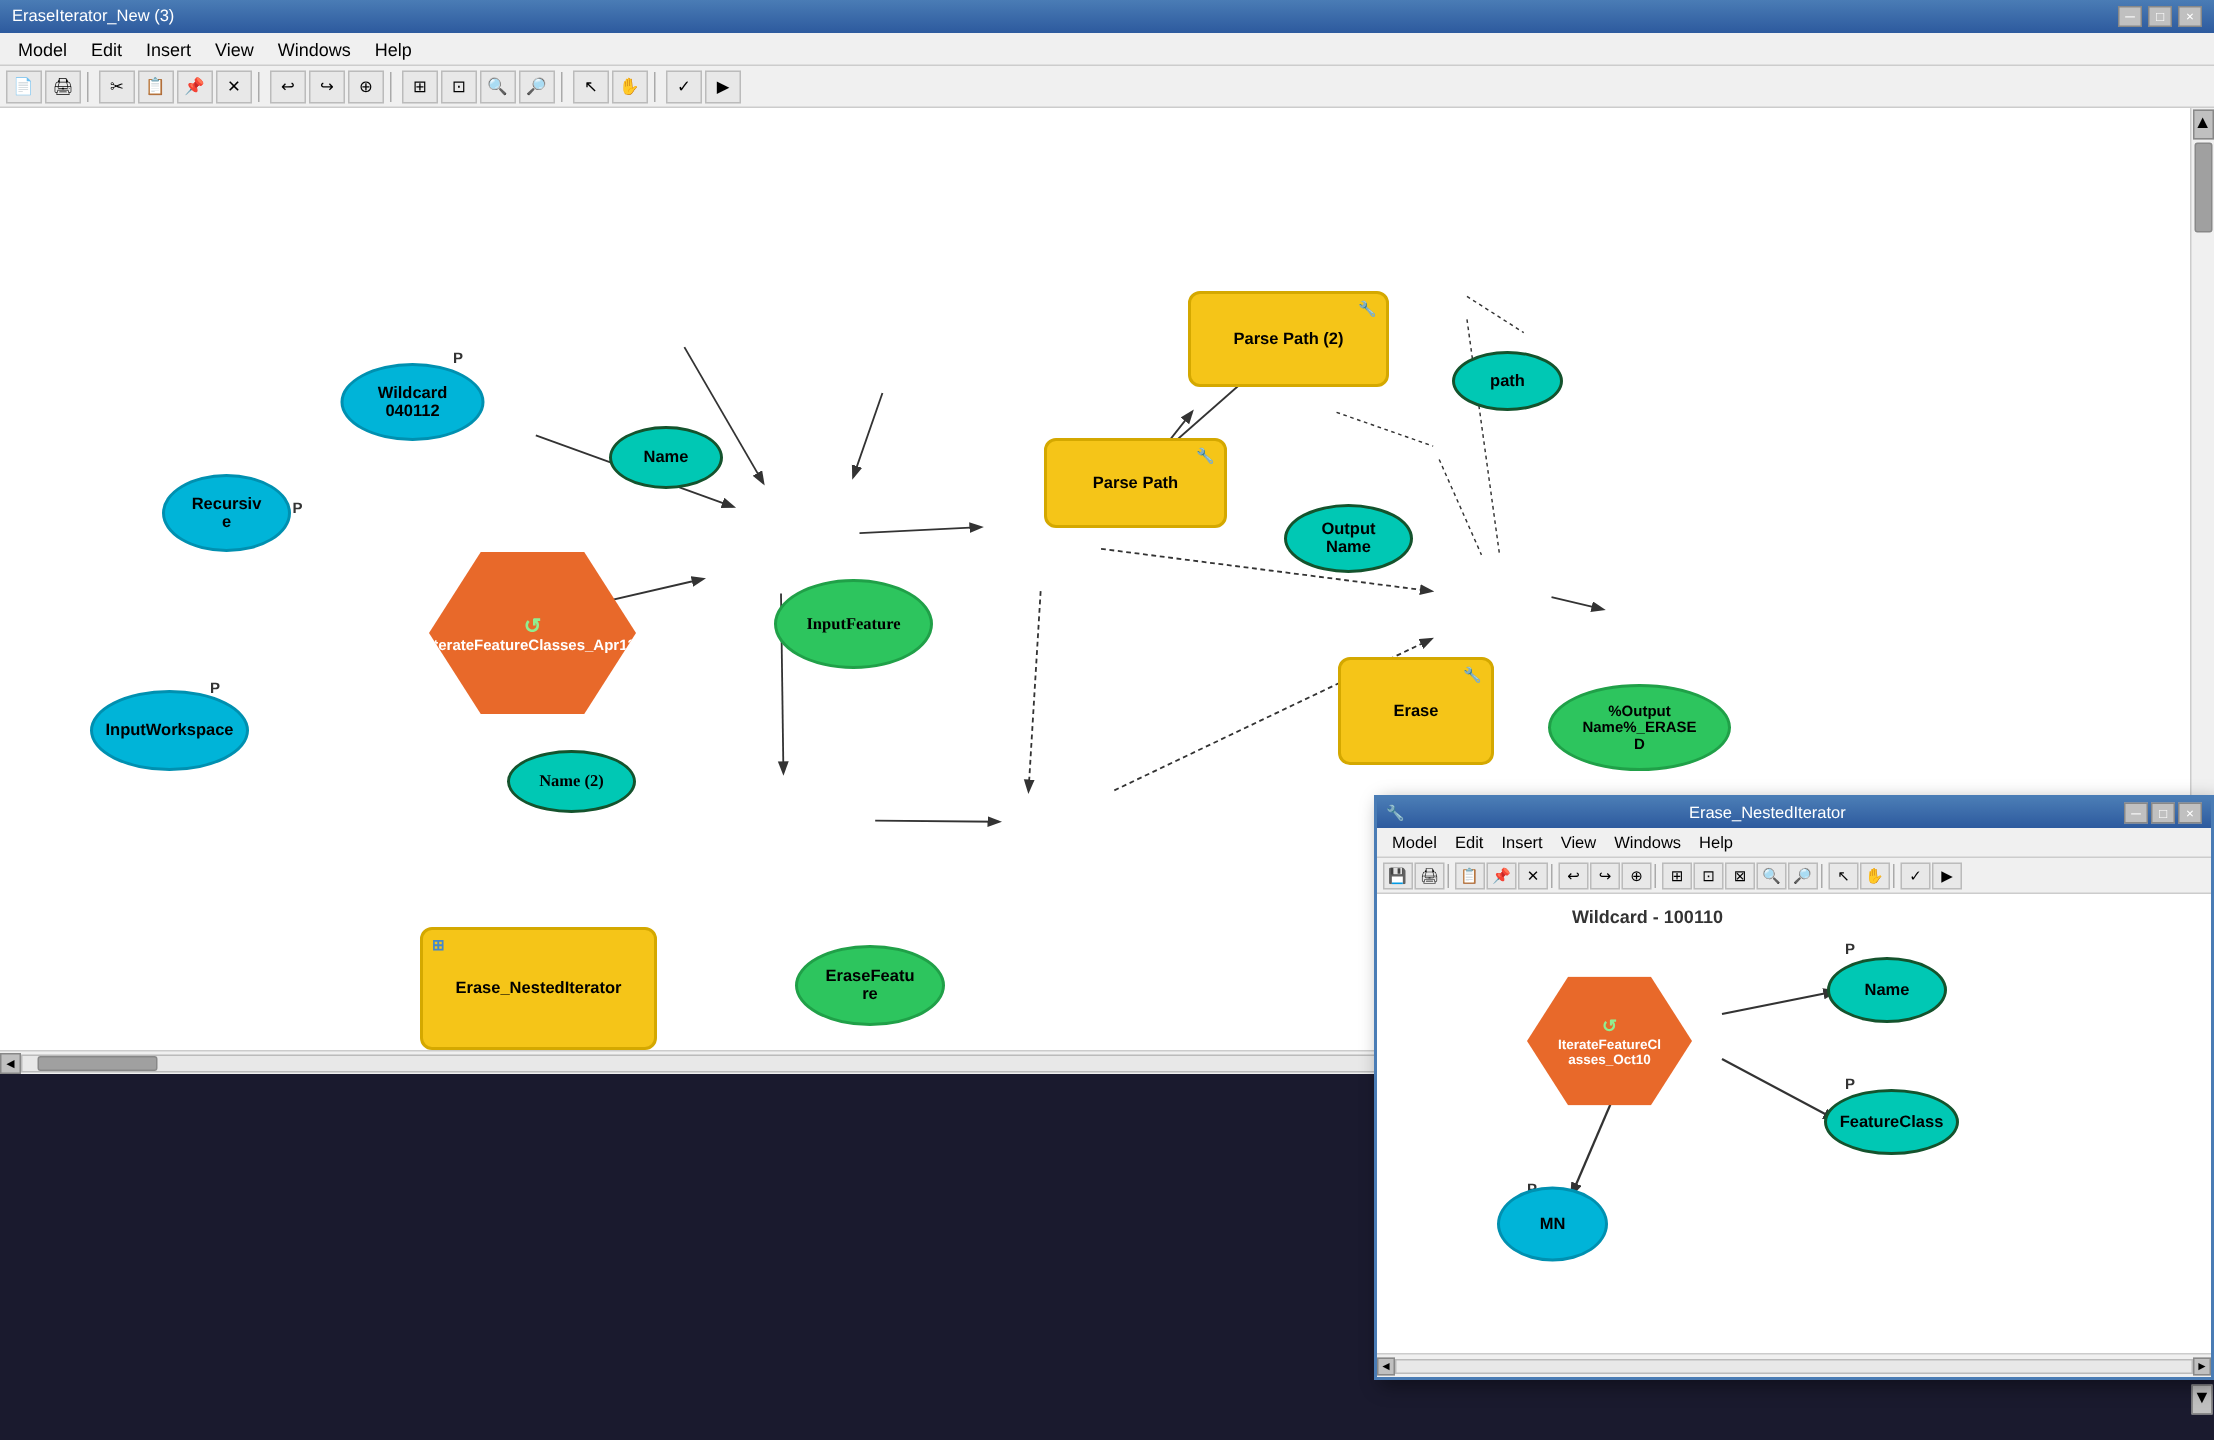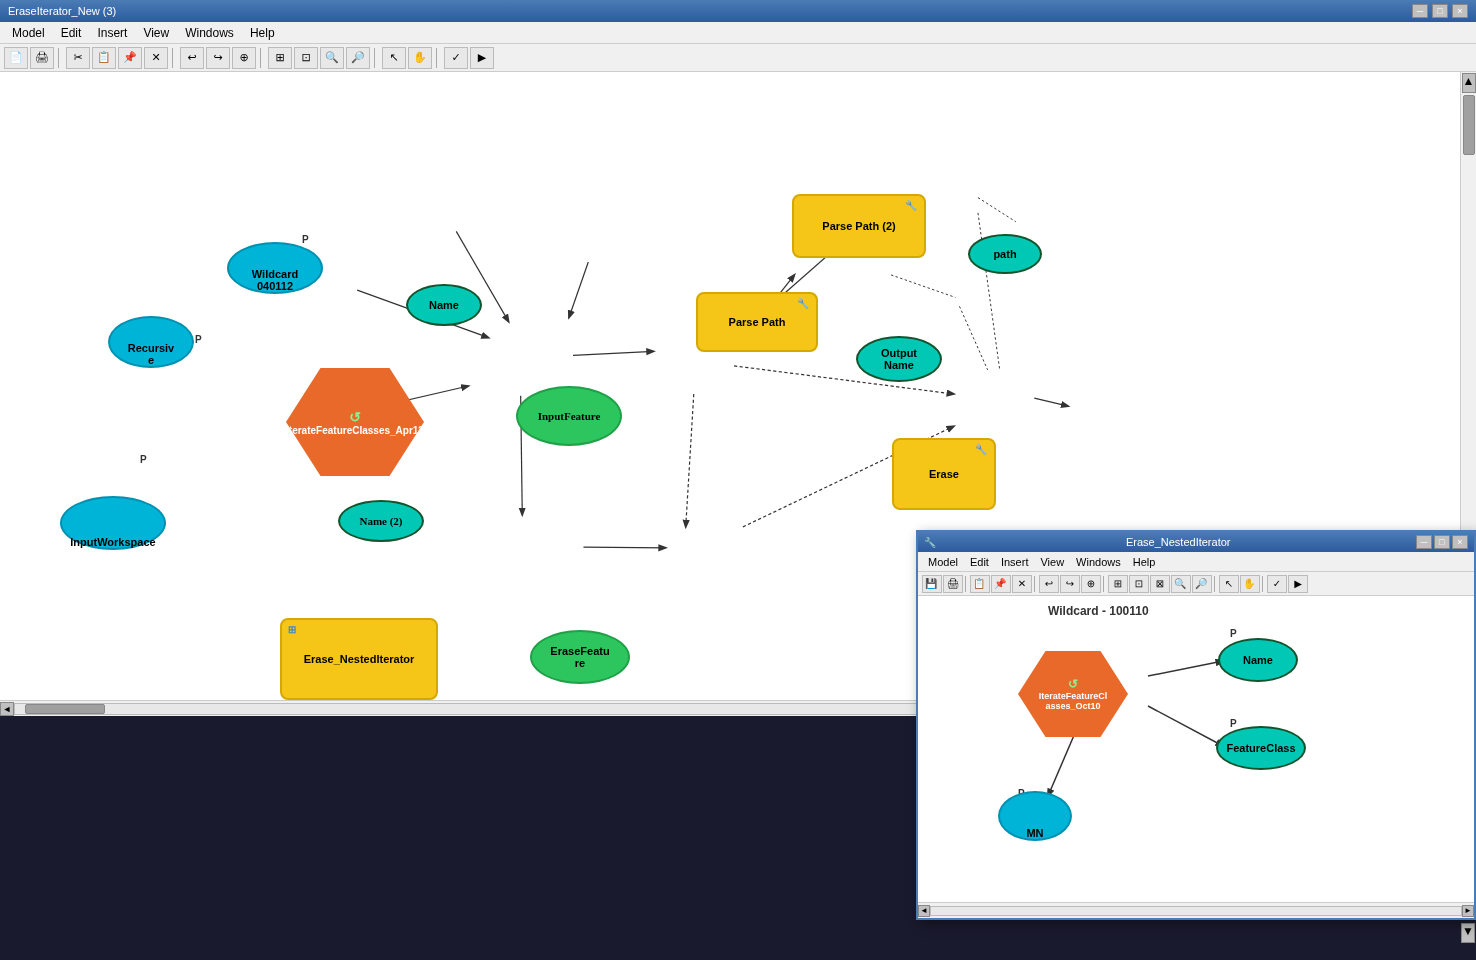--- a/index.html
+++ b/index.html
@@ -96,21 +96,21 @@
     .node-rect {
       border-radius: 8px;
     }
 
     .node-hex {
       clip-path: polygon(25% 0%, 75% 0%, 100% 50%, 75% 100%, 25% 100%, 0% 50%);
     }
 
     
     .color-teal { background: #00c8b4; color: #000; border: 2px solid #14532d; }
-    .color-cyan { background: #00b4d8; color: #000; border: 2px solid #0090b0; align-items: flex-end; }
+    .color-cyan { background: #00b4d8; color: #000; border: 2px solid #0090b0; }
     .color-orange-hex { background: #e8692a; color: #fff; }
     .color-yellow-rect { background: #f5c518; color: #000; border: 2px solid #d4a800; }
     .color-green-large { background: #2dc55e; color: #000; border: 2px solid #20a048; }
 
     
     .connections-svg {
       position: absolute;
       top: 0; left: 0;
       width: 100%; height: 100%;
       pointer-events: none;
@@ -318,21 +318,21 @@
         <div class="label-p" style="left:140px;top:382px;">P</div>
 
         <div class="node node-ellipse color-cyan" style="left:227px;top:170px;width:96px;height:52px;">
           <span>Wildcard<br>040112</span>
         </div>
 
         <div class="node node-ellipse color-cyan" style="left:108px;top:244px;width:86px;height:52px;">
           <span>Recursiv<br>e</span>
         </div>
 
-        <div class="node node-ellipse color-cyan" style="left:60px;top:424px;width:106px;height:54px;">
+        <div class="node node-ellipse color-cyan" style="left:60px;top:388px;width:106px;height:54px;">
           <span>InputWorkspace</span>
         </div>
 
         <div class="node node-hex color-orange-hex" style="left:286px;top:296px;width:138px;height:108px;">
           <div class="node-inner">
             <span class="refresh-icon">↺</span>
             <span style="font-size:10px;color:white;text-align:center;">IterateFeatureClasses_Apr12</span>
           </div>
         </div>
 
@@ -364,20 +364,23 @@
 
         <div class="node node-ellipse color-teal" style="left:968px;top:162px;width:74px;height:40px;">
           <span>path</span>
         </div>
 
         <div class="node node-rect color-yellow-rect" style="left:892px;top:366px;width:104px;height:72px;position:absolute;">
           <span class="wrench-icon">🔧</span>
           <span>Erase</span>
         </div>
 
+        <div class="node node-ellipse color-green-large" style="left:1032px;top:384px;width:122px;height:58px;">
+          <span style="font-size:10px;">%Output<br>Name%_ERASE<br>D</span>
+        </div>
 
         <div class="node node-rect color-yellow-rect" style="left:280px;top:546px;width:158px;height:82px;position:absolute;">
           <span class="nest-icon">⊞</span>
           <span>Erase_NestedIterator</span>
         </div>
 
         <div class="node node-ellipse color-green-large" style="left:530px;top:558px;width:100px;height:54px;">
           <span>EraseFeatu<br>re</span>
         </div>
 

